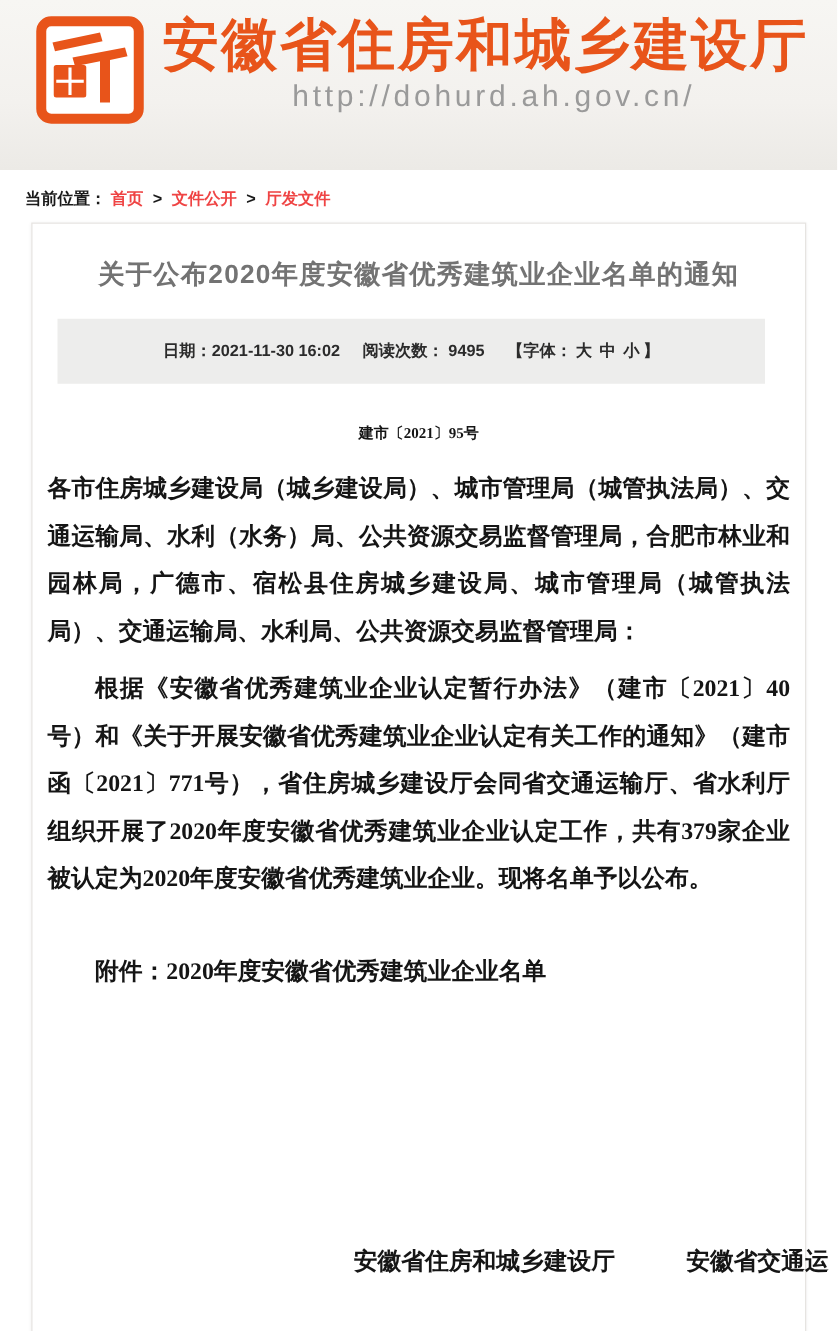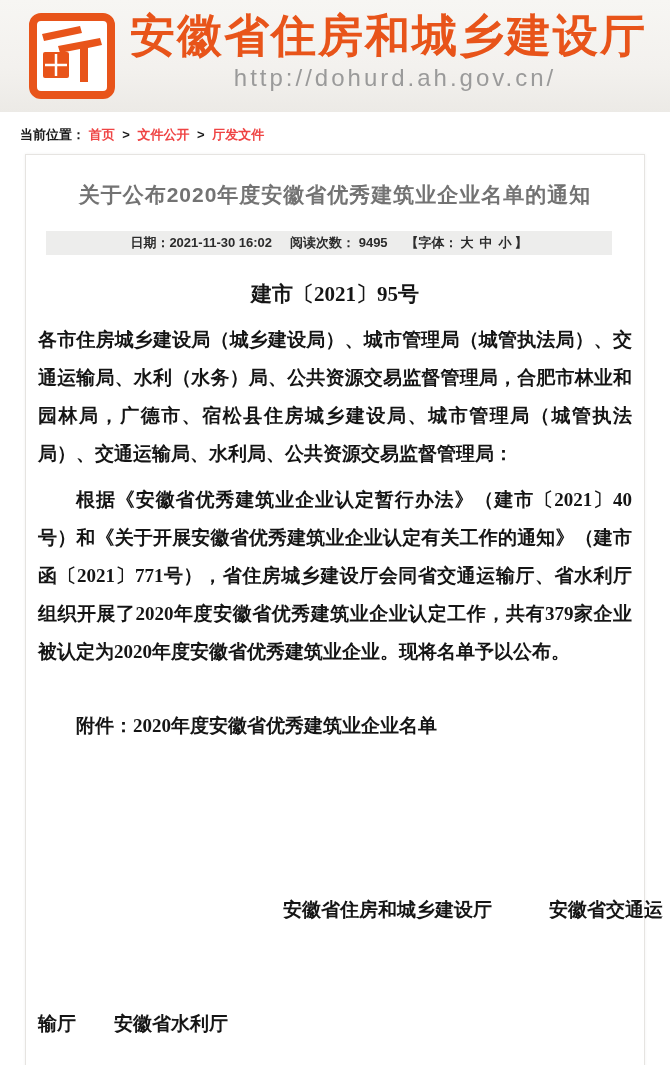--- a/index.html
+++ b/index.html
@@ -6,21 +6,21 @@
   html,body { background: #ffffff; }
   .page {
     width: 670px; height: 1065px;
     position: relative; overflow: hidden;
     background: #ffffff;
     font-family: "Liberation Sans", "DejaVu Sans", sans-serif;
   }
 
   
   .banner {
-    height: 112px;
+    height: 136px;
     background: linear-gradient(180deg, #f7f6f3 0%, #f3f1ee 60%, #eceae6 100%);
     display: flex; align-items: flex-start;
     padding: 10px 10px 0 28px;
   }
   .logo-box { width: 88px; height: 88px; flex: 0 0 auto; margin-top: 2px; }
   .banner-text { flex: 1; margin-left: 14px; }
   .site-title {
     font-size: 45px; font-weight: bold; color: #e8541a;
     letter-spacing: 2px; line-height: 52px; white-space: nowrap;
   }
@@ -46,38 +46,38 @@
     box-shadow: 0 0 3px rgba(0,0,0,0.06);
     padding: 26px 12px 22px 12px;
     min-height: 768px;
   }
   .doc-title {
     text-align: center; font-size: 21px; font-weight: bold; color: #737373;
     letter-spacing: 1px;
   }
   .doc-meta {
     margin: 22px 20px 0 8px; background: #ededec;
-    height: 24px; display: flex; align-items: center; justify-content: center;
+    height: 52px; display: flex; align-items: center; justify-content: center;
     font-size: 13px; font-weight: bold; color: #2b2b2b; white-space: nowrap;
   }
   .doc-meta .seg { margin: 0 9px; }
   .font-ctl { cursor: pointer; margin: 0 3px; }
 
   .doc-body {
     font-family: "Liberation Serif", "DejaVu Serif", serif;
     font-weight: bold; color: #151515;
     font-size: 19px; line-height: 38px;
     margin-top: 20px;
   }
-  .doc-number { text-align: center; font-size: 21px; }
+  .doc-number { text-align: center; font-size: 12px; }
   .para { text-align: justify; margin-top: 8px; }
   .indent2 { text-indent: 2em; }
   .attachment-line { margin-top: 36px; text-indent: 2em; }
   .sig-block { margin-top: 70px; white-space: pre; }
-  .sig-line1 { padding-left: 245px; }
+  .sig-line1 { padding-left: 245px; margin-top: 48px; }
   .sig-line2 { padding-left: 0; }
 </style>
 </head>
 <body>
 
 <div class="page">
 
   <div class="banner">
     <div class="logo-box">
       <svg viewBox="0 0 88 88" width="88" height="88">

